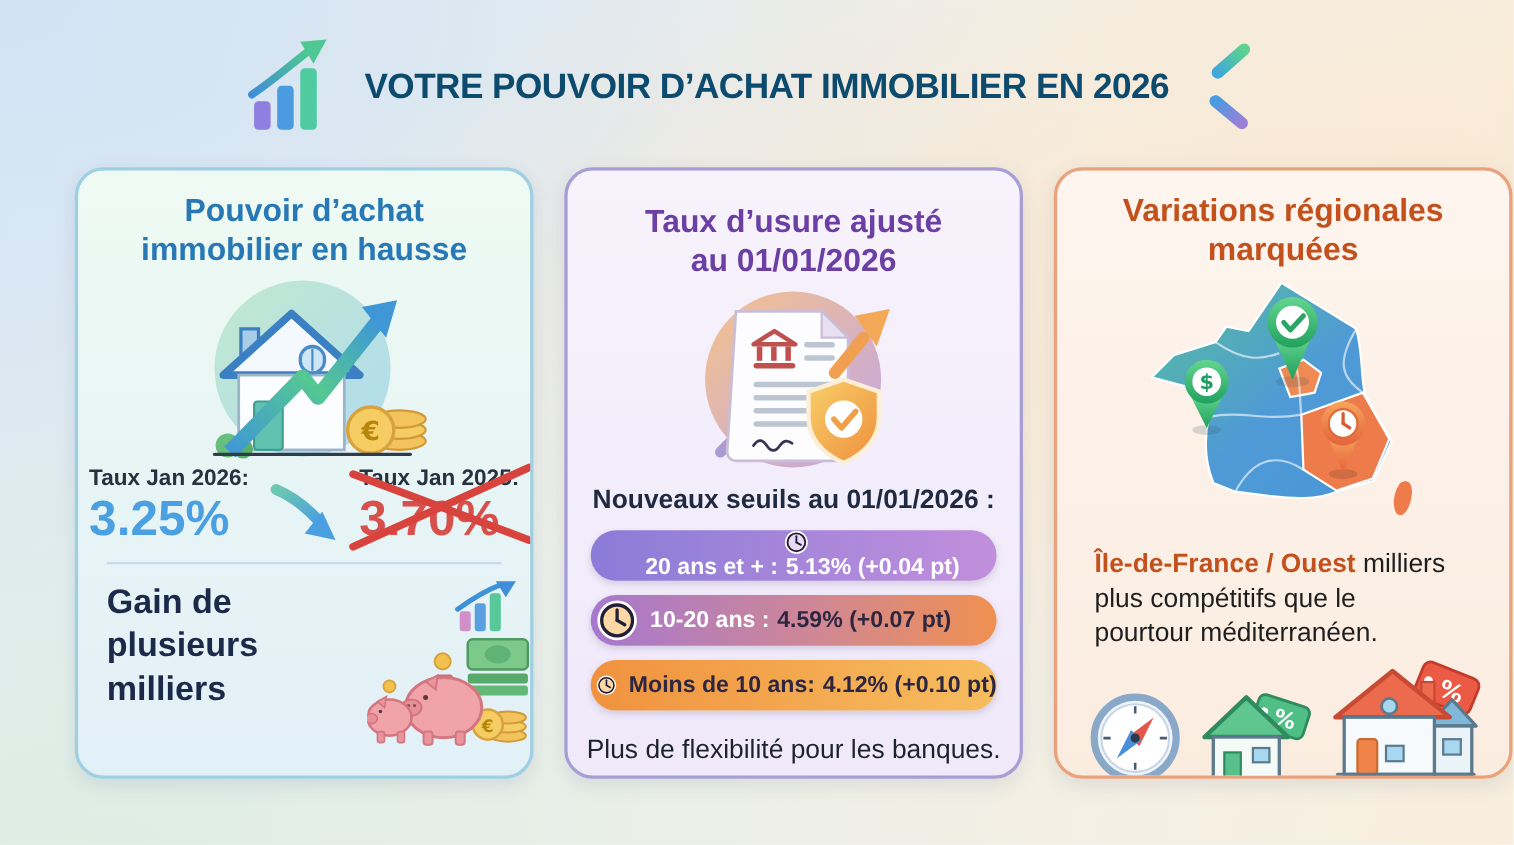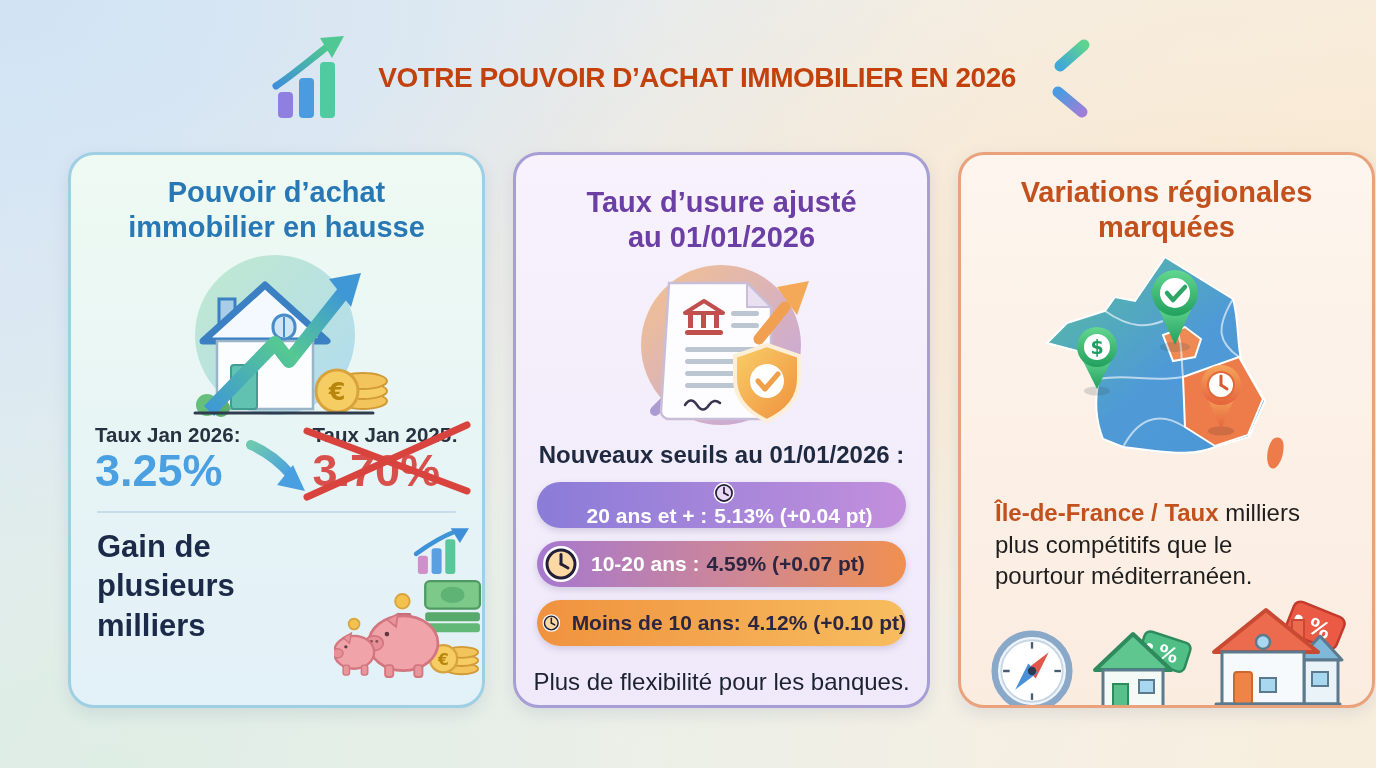--- a/index.html
+++ b/index.html
@@ -7,34 +7,34 @@
     width:1376px;height:768px;overflow:hidden;position:relative;
     font-family:"Liberation Sans", sans-serif;
     background:
       radial-gradient(ellipse at 88% 35%, rgba(250,230,205,.85), rgba(250,230,205,0) 55%),
       radial-gradient(ellipse at 0% 0%, rgba(208,227,244,.95), rgba(208,227,244,0) 52%),
       radial-gradient(ellipse at 8% 100%, rgba(221,238,226,.8), rgba(221,238,226,0) 50%),
       linear-gradient(100deg,#e2ebf4 0%,#f1f0eb 45%,#f8eedd 100%);
   }
   
   .header{position:absolute;top:34px;left:0;right:0;display:flex;align-items:center;justify-content:center;gap:26px;}
-  .main-title{margin:0;font-size:28px;font-weight:800;letter-spacing:-.5px;color:#c2410c;white-space:nowrap;}
+  .main-title{margin:0;font-size:32px;font-weight:800;letter-spacing:-.5px;color:#0c4a6e;white-space:nowrap;}
   
   .cards{position:absolute;top:152px;left:68px;width:1307px;height:556px;display:flex;gap:28px;}
   .card{flex:1;border-radius:26px;border:3px solid;box-shadow:0 6px 16px rgba(110,125,155,.16);position:relative;overflow:hidden;box-sizing:border-box;}
   .card-left{border-color:#9fcfe3;background:linear-gradient(180deg,#eefaf2 0%,#e2f0f8 100%);}
   .card-middle{border-color:#a79ed6;background:linear-gradient(180deg,#f7f2fc 0%,#efe9fa 100%);}
   .card-right{border-color:#e9a27c;background:linear-gradient(180deg,#fdf5ee 0%,#fbece0 100%);}
   .card-title{margin-top:20px;text-align:center;font-size:29px;font-weight:800;line-height:1.2;}
   .card-left  .card-title{color:#2778b5;}
   .card-middle .card-title{color:#6b3fa3;margin-top:30px;}
   .card-right .card-title{color:#c2511d;}
   .illus{display:flex;justify-content:center;margin-top:4px;}
   
-  .rates{display:flex;justify-content:center;align-items:flex-start;gap:4px;padding:0 10px;margin-top:6px;}
+  .rates{display:flex;justify-content:space-between;align-items:flex-start;gap:4px;padding:0 10px;margin-top:6px;}
   .rate-label{font-size:20.5px;font-weight:700;color:#28313f;white-space:nowrap;}
   .rate-value-new{font-size:45px;font-weight:800;color:#4aa0e0;line-height:1.05;}
   .rate-value-old{font-size:45px;font-weight:800;color:#d8504c;line-height:1.05;}
   .rate-old-wrap{position:relative;}
   .cross-x{position:absolute;left:-12px;top:-6px;pointer-events:none;}
   .trend-arrow{margin-top:16px;flex:0 0 auto;}
   .divider{height:2px;border-radius:1px;background:#c6dcea;margin:14px 26px 0;}
   .gain-row{display:flex;justify-content:space-between;padding:8px 0 0 26px;}
   .gain-text{font-size:31px;font-weight:800;color:#1c2a49;line-height:1.28;padding-top:6px;}
   
@@ -333,21 +333,21 @@
         <ellipse cx="188" cy="182" rx="13" ry="4.5" fill="rgba(80,50,40,.2)"></ellipse>
         <polygon points="173,146 203,146 188,180" fill="url(#pinO)"></polygon>
         <circle cx="188" cy="136" r="20" fill="url(#pinO)"></circle>
         <circle cx="188" cy="136" r="13" fill="#ffffff" stroke="#e06a38" stroke-width="2"></circle>
         <line x1="188" y1="136" x2="188" y2="127" stroke="#d85a30" stroke-width="3" stroke-linecap="round"></line>
         <line x1="188" y1="136" x2="194" y2="140" stroke="#d85a30" stroke-width="3" stroke-linecap="round"></line>
       </svg>
     </div>
 
     <div class="region-note">
-      <div><span class="hl">Île-de-France / Taux</span><span> milliers</span></div>
+      <div><span class="hl">Île-de-France / Ouest</span><span> milliers</span></div>
       <div>plus compétitifs que le</div>
       <div>pourtour méditerranéen.</div>
     </div>
 
     <div class="houses-row">
       <svg width="82" height="82" viewBox="0 0 88 88">
         <circle cx="44" cy="44" r="40" fill="#eef4fb" stroke="#8aa8c8" stroke-width="7"></circle>
         <circle cx="44" cy="44" r="33" fill="#ffffff" stroke="#c8d6e4" stroke-width="2"></circle>
         <g stroke="#4a5a70" stroke-width="2.5">
           <line x1="44" y1="13" x2="44" y2="20"></line>

